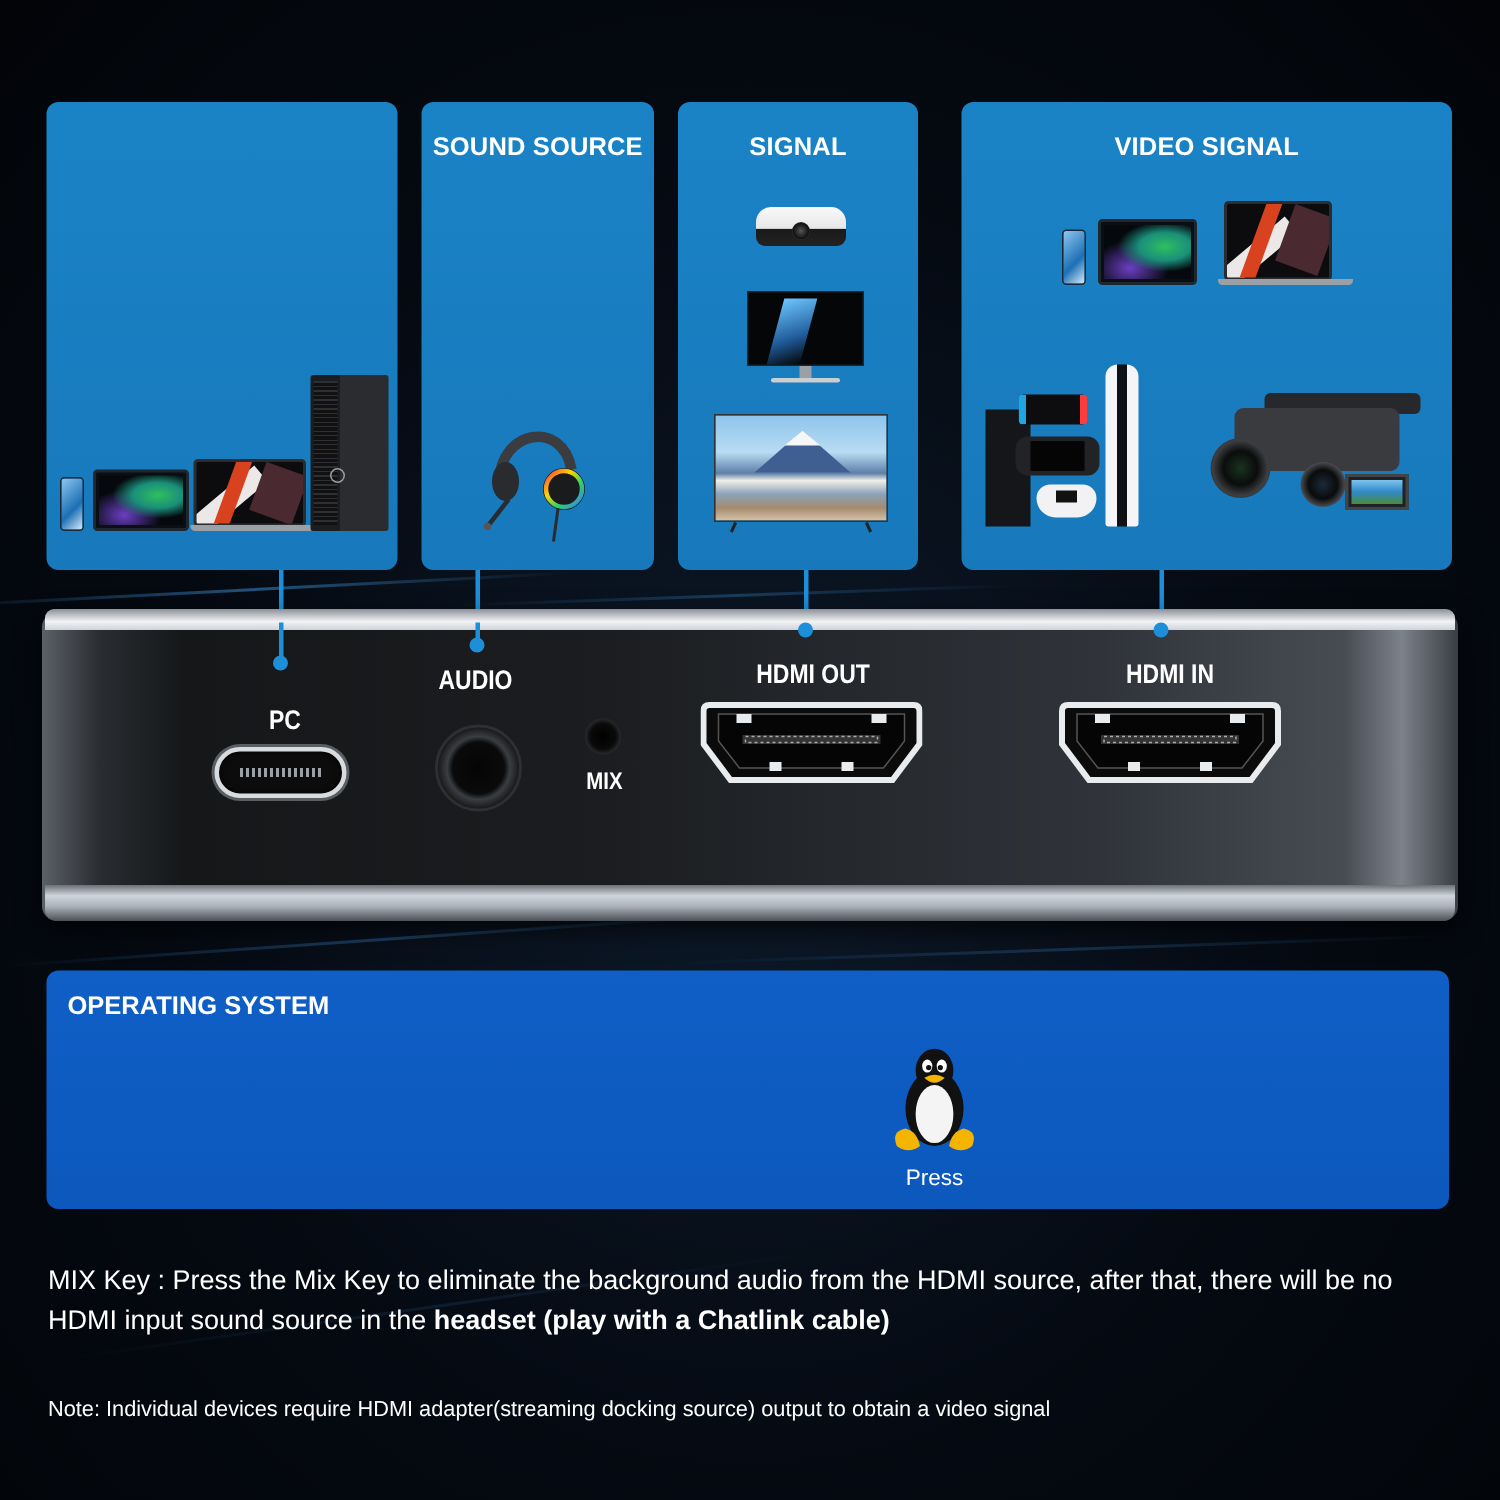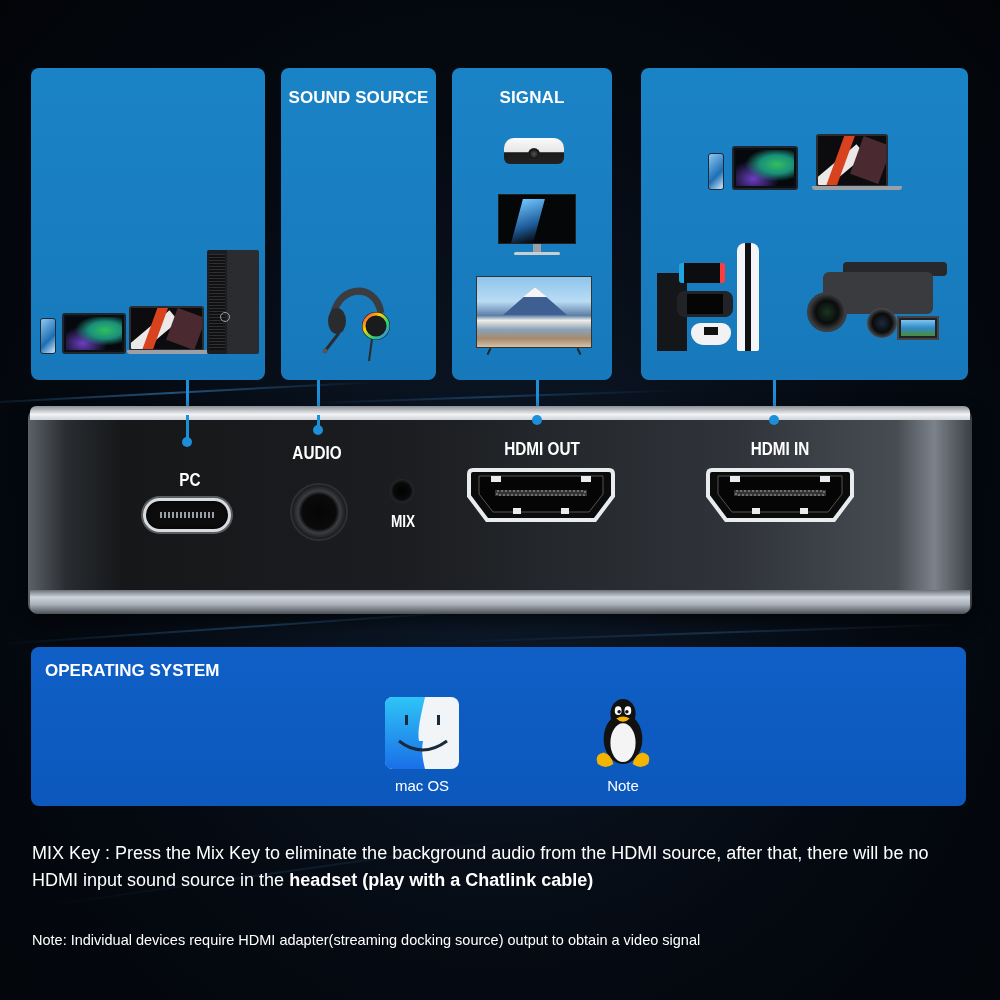--- a/index.html
+++ b/index.html
@@ -179,20 +179,21 @@
       <div style="position:absolute; left:46px; top:10px; width:0; height:0; border-left:12px solid transparent; border-right:12px solid transparent; border-bottom:10px solid #f4f6f8;"></div>
     </div>
     <div style="position:absolute; left:12px; top:72px; width:2px; height:7px; background:#222; transform:rotate(25deg);"></div>
     <div style="position:absolute; left:102px; top:72px; width:2px; height:7px; background:#222; transform:rotate(-25deg);"></div>
   </div>
 </div>
 <div class="connector" style="left:536px; top:380px; height:40px;"></div>
 <div class="connector-dot" style="left:532px; top:415px;"></div>
 
 <div class="panel" style="left:641px; top:68px; width:327px; height:312px;">
+  <div class="panel-title">VIDEO SIGNAL</div>
 
   <div class="prod" style="left:67px; top:85px; width:16px; height:37px; border-radius:3px; background:linear-gradient(135deg,#8fc7ef,#1c6fb5 60%,#d8ecf8); border:1px solid #1a2a3a;"></div>
 
   <div class="prod" style="left:91px; top:78px; width:66px; height:44px; border-radius:3px; background:#0b0f14; border:2px solid #1e2630;">
     <div style="position:absolute; inset:2px; background:radial-gradient(ellipse at 70% 40%,#2fbf5e 0%,#1a8f7a 30%,transparent 55%), radial-gradient(ellipse at 30% 80%,#6b3fc2 0%,transparent 45%), #05080d;"></div>
   </div>
 
   <div class="prod" style="left:175px; top:66px; width:88px; height:58px;">
     <div style="position:absolute; left:0; top:0; width:72px; height:53px; background:#0c0c0f; border:2px solid #2a2c30; border-radius:3px; overflow:hidden;">
       <div style="position:absolute; left:-10px; top:26px; width:60px; height:14px; background:#ece8e8; transform:rotate(-40deg);"></div>
@@ -272,53 +273,35 @@
       <rect x="114" y="10" width="10" height="6" fill="#e9ecef"></rect>
     <rect x="46" y="42" width="8" height="6" fill="#e9ecef"></rect>
       <rect x="94" y="42" width="8" height="6" fill="#e9ecef"></rect>
   </svg>
 </div>
 
 <div class="os-panel">
   <div class="os-title">OPERATING SYSTEM</div>
 
 
-  <div class="os-item" style="left:331px;">
-    <div class="os-icon">
-      <svg viewBox="0 0 74 72" width="74" height="72">
-        <defs>
-          <linearGradient id="fl" x1="0" y1="0" x2="0" y2="1">
-              <stop offset="0" stop-color="#2fc4f7"></stop>
-              <stop offset="1" stop-color="#1a6fe8"></stop>
-            </linearGradient>
-        </defs>
-        <rect x="0" y="0" width="74" height="72" rx="8" fill="#f2f5f8"></rect>
-        <path d="M8 0 H40 C36 18, 32 34, 34 44 L38 44 C36 54, 38 64, 40 72 H8 Q0 72 0 64 V8 Q0 0 8 0 Z" fill="url(#fl)"></path>
-        <rect x="20" y="18" width="3" height="10" fill="#1b2a3a"></rect>
-        <rect x="52" y="18" width="3" height="10" fill="#1b2a3a"></rect>
-        <path d="M14 44 Q37 62 62 44" stroke="#1b2a3a" stroke-width="3" fill="none"></path>
-      </svg>
-    </div>
-    <div class="os-label">mac OS</div>
-  </div>
 
   <div class="os-item" style="left:532px;">
     <div class="os-icon">
       <svg viewBox="0 0 64 76" width="62" height="74">
         <ellipse cx="32" cy="44" rx="20" ry="26" fill="#111"></ellipse>
         <ellipse cx="32" cy="18" rx="13" ry="15" fill="#111"></ellipse>
         <ellipse cx="32" cy="48" rx="13" ry="20" fill="#f4f4f4"></ellipse>
         <ellipse cx="27" cy="15" rx="3.5" ry="4.5" fill="#fff"></ellipse>
           <ellipse cx="37" cy="15" rx="3.5" ry="4.5" fill="#fff"></ellipse>
         <circle cx="28" cy="16" r="1.8" fill="#111"></circle>
           <circle cx="36" cy="16" r="1.8" fill="#111"></circle>
         <path d="M25 23 Q32 19 39 23 Q32 30 25 23 Z" fill="#f5b400"></path>
         <path d="M6 70 Q2 60 12 58 Q20 60 22 70 Q14 76 6 70 Z" fill="#f5b400"></path>
         <path d="M58 70 Q62 60 52 58 Q44 60 42 70 Q50 76 58 70 Z" fill="#f5b400"></path>
       </svg>
     </div>
-    <div class="os-label">Note</div>
+    <div class="os-label">Press</div>
   </div>
 
 </div>
 
 <div class="mix-text"><span>MIX Key : Press the Mix Key to eliminate the background audio from the HDMI source, after that, there will be no HDMI input sound source in the </span><b>headset (play with a Chatlink cable)</b></div>
 <div class="note-text">Note: Individual devices require HDMI adapter(streaming docking source) output to obtain a video signal</div>
 
 </body></html>

